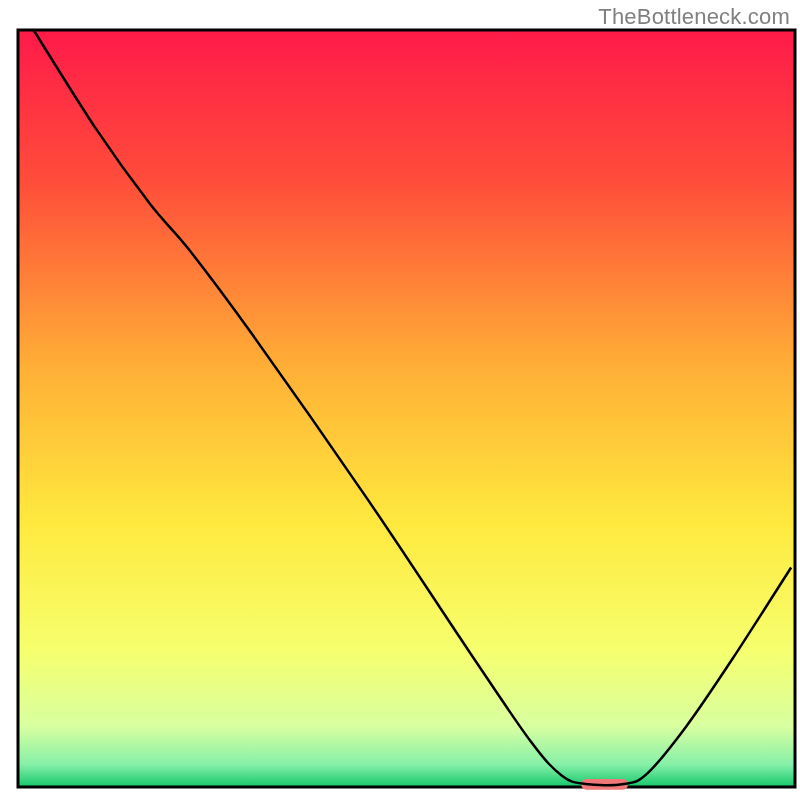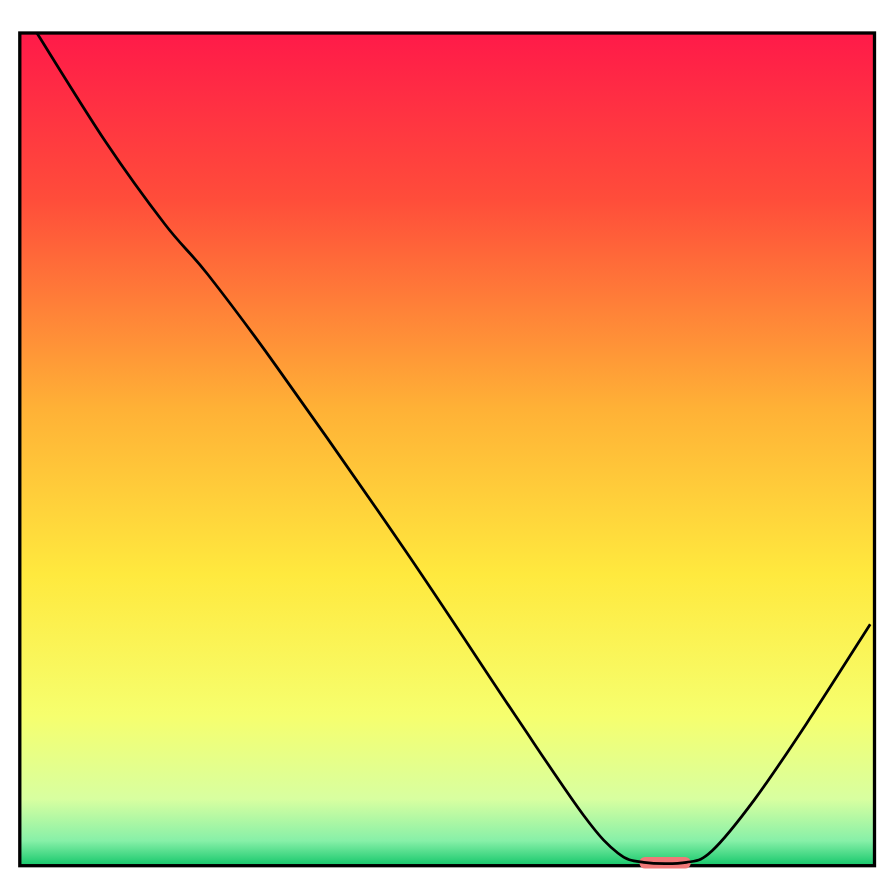--- a/index.html
+++ b/index.html
@@ -28,20 +28,21 @@
   svg.chart {
     position: absolute;
     top: 0;
     left: 0;
   }
 </style>
 </head>
 <body>
 
 <div class="chart-wrap">
+  <div class="watermark">TheBottleneck.com</div>
   <svg class="chart" width="800" height="800">
     <defs>
       <linearGradient id="bg-grad" x1="0" y1="0" x2="0" y2="1">
           <stop offset="0%" stop-color="#ff1a49"></stop>
           <stop offset="20%" stop-color="#ff4d3a"></stop>
           <stop offset="45%" stop-color="#ffb136"></stop>
           <stop offset="65%" stop-color="#ffe93e"></stop>
           <stop offset="82%" stop-color="#f6ff6e"></stop>
           <stop offset="92%" stop-color="#d8ffa0"></stop>
           <stop offset="97%" stop-color="#87f0a8"></stop>

